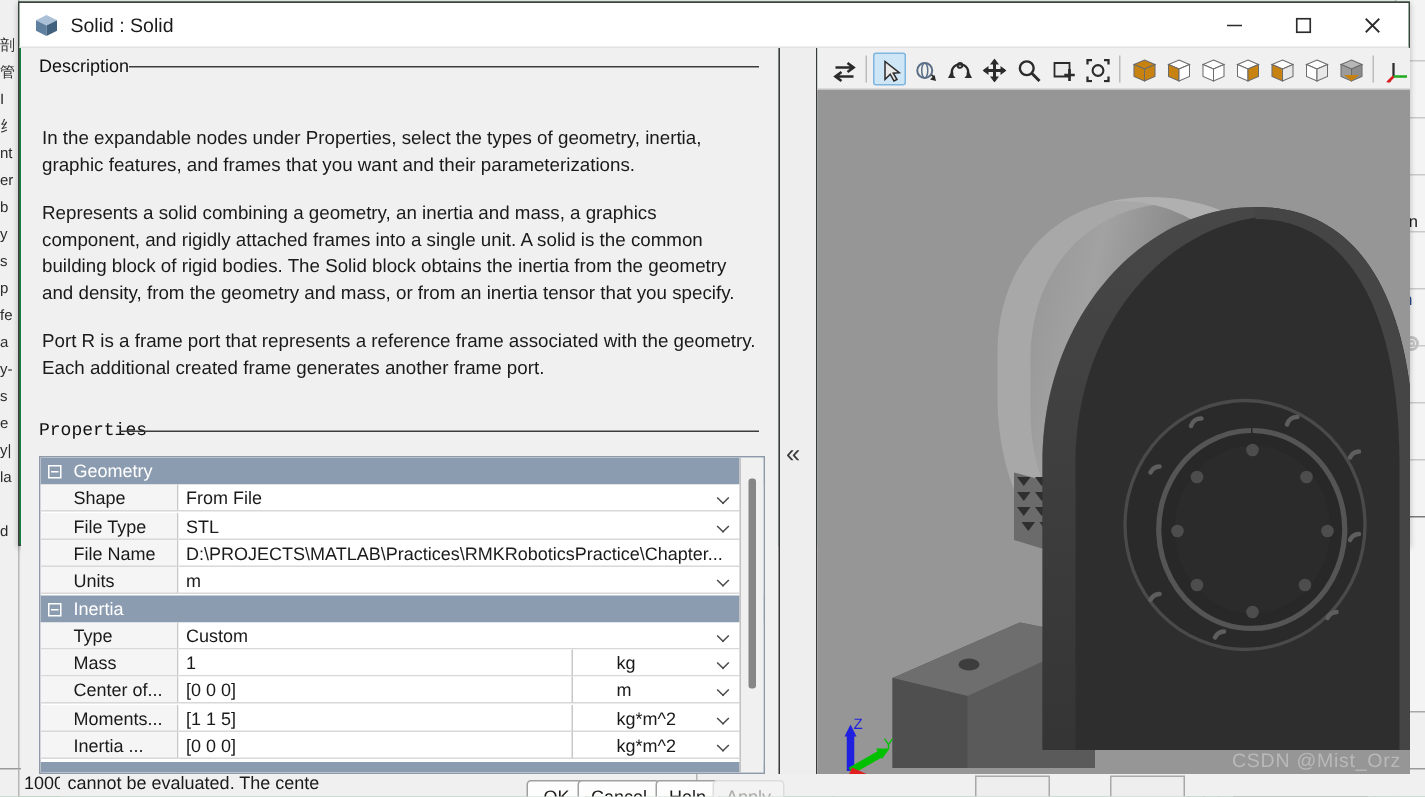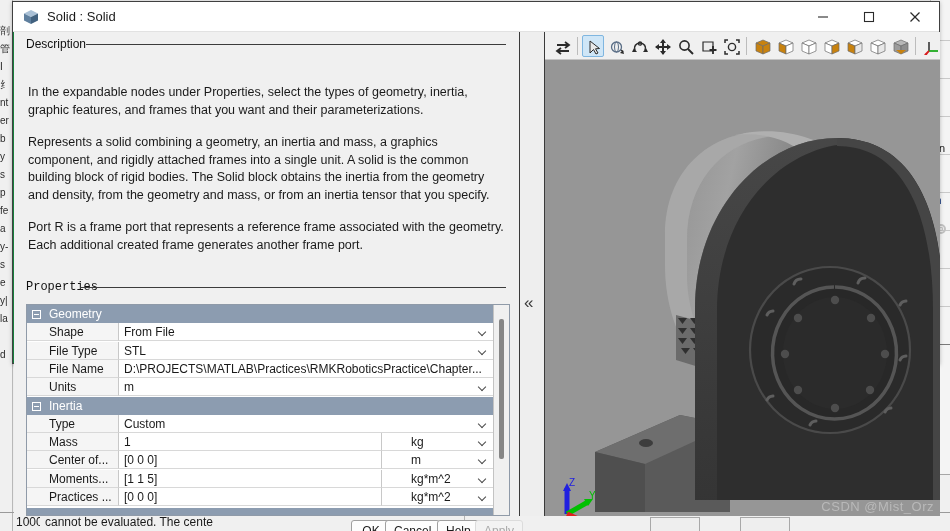--- a/index.html
+++ b/index.html
@@ -310,21 +310,21 @@
             <div class="pval" style="width: 262px;">
               <span>[1 1 5]</span>
             </div>
             <div class="punit" style="left: 354px; width: 112px;">
               <span>kg*m^2</span>
               <div class="caret"></div>
             </div>
           </div>
           <div class="prow" style="top: 183px;">
             <div class="pname">
-              <span>Practices ...</span>
+              <span>Inertia ...</span>
             </div>
             <div class="pval" style="width: 262px;">
               <span>[0 0 0]</span>
             </div>
             <div class="punit" style="left: 354px; width: 112px;">
               <span>kg*m^2</span>
               <div class="caret"></div>
             </div>
           </div>
         </div>

